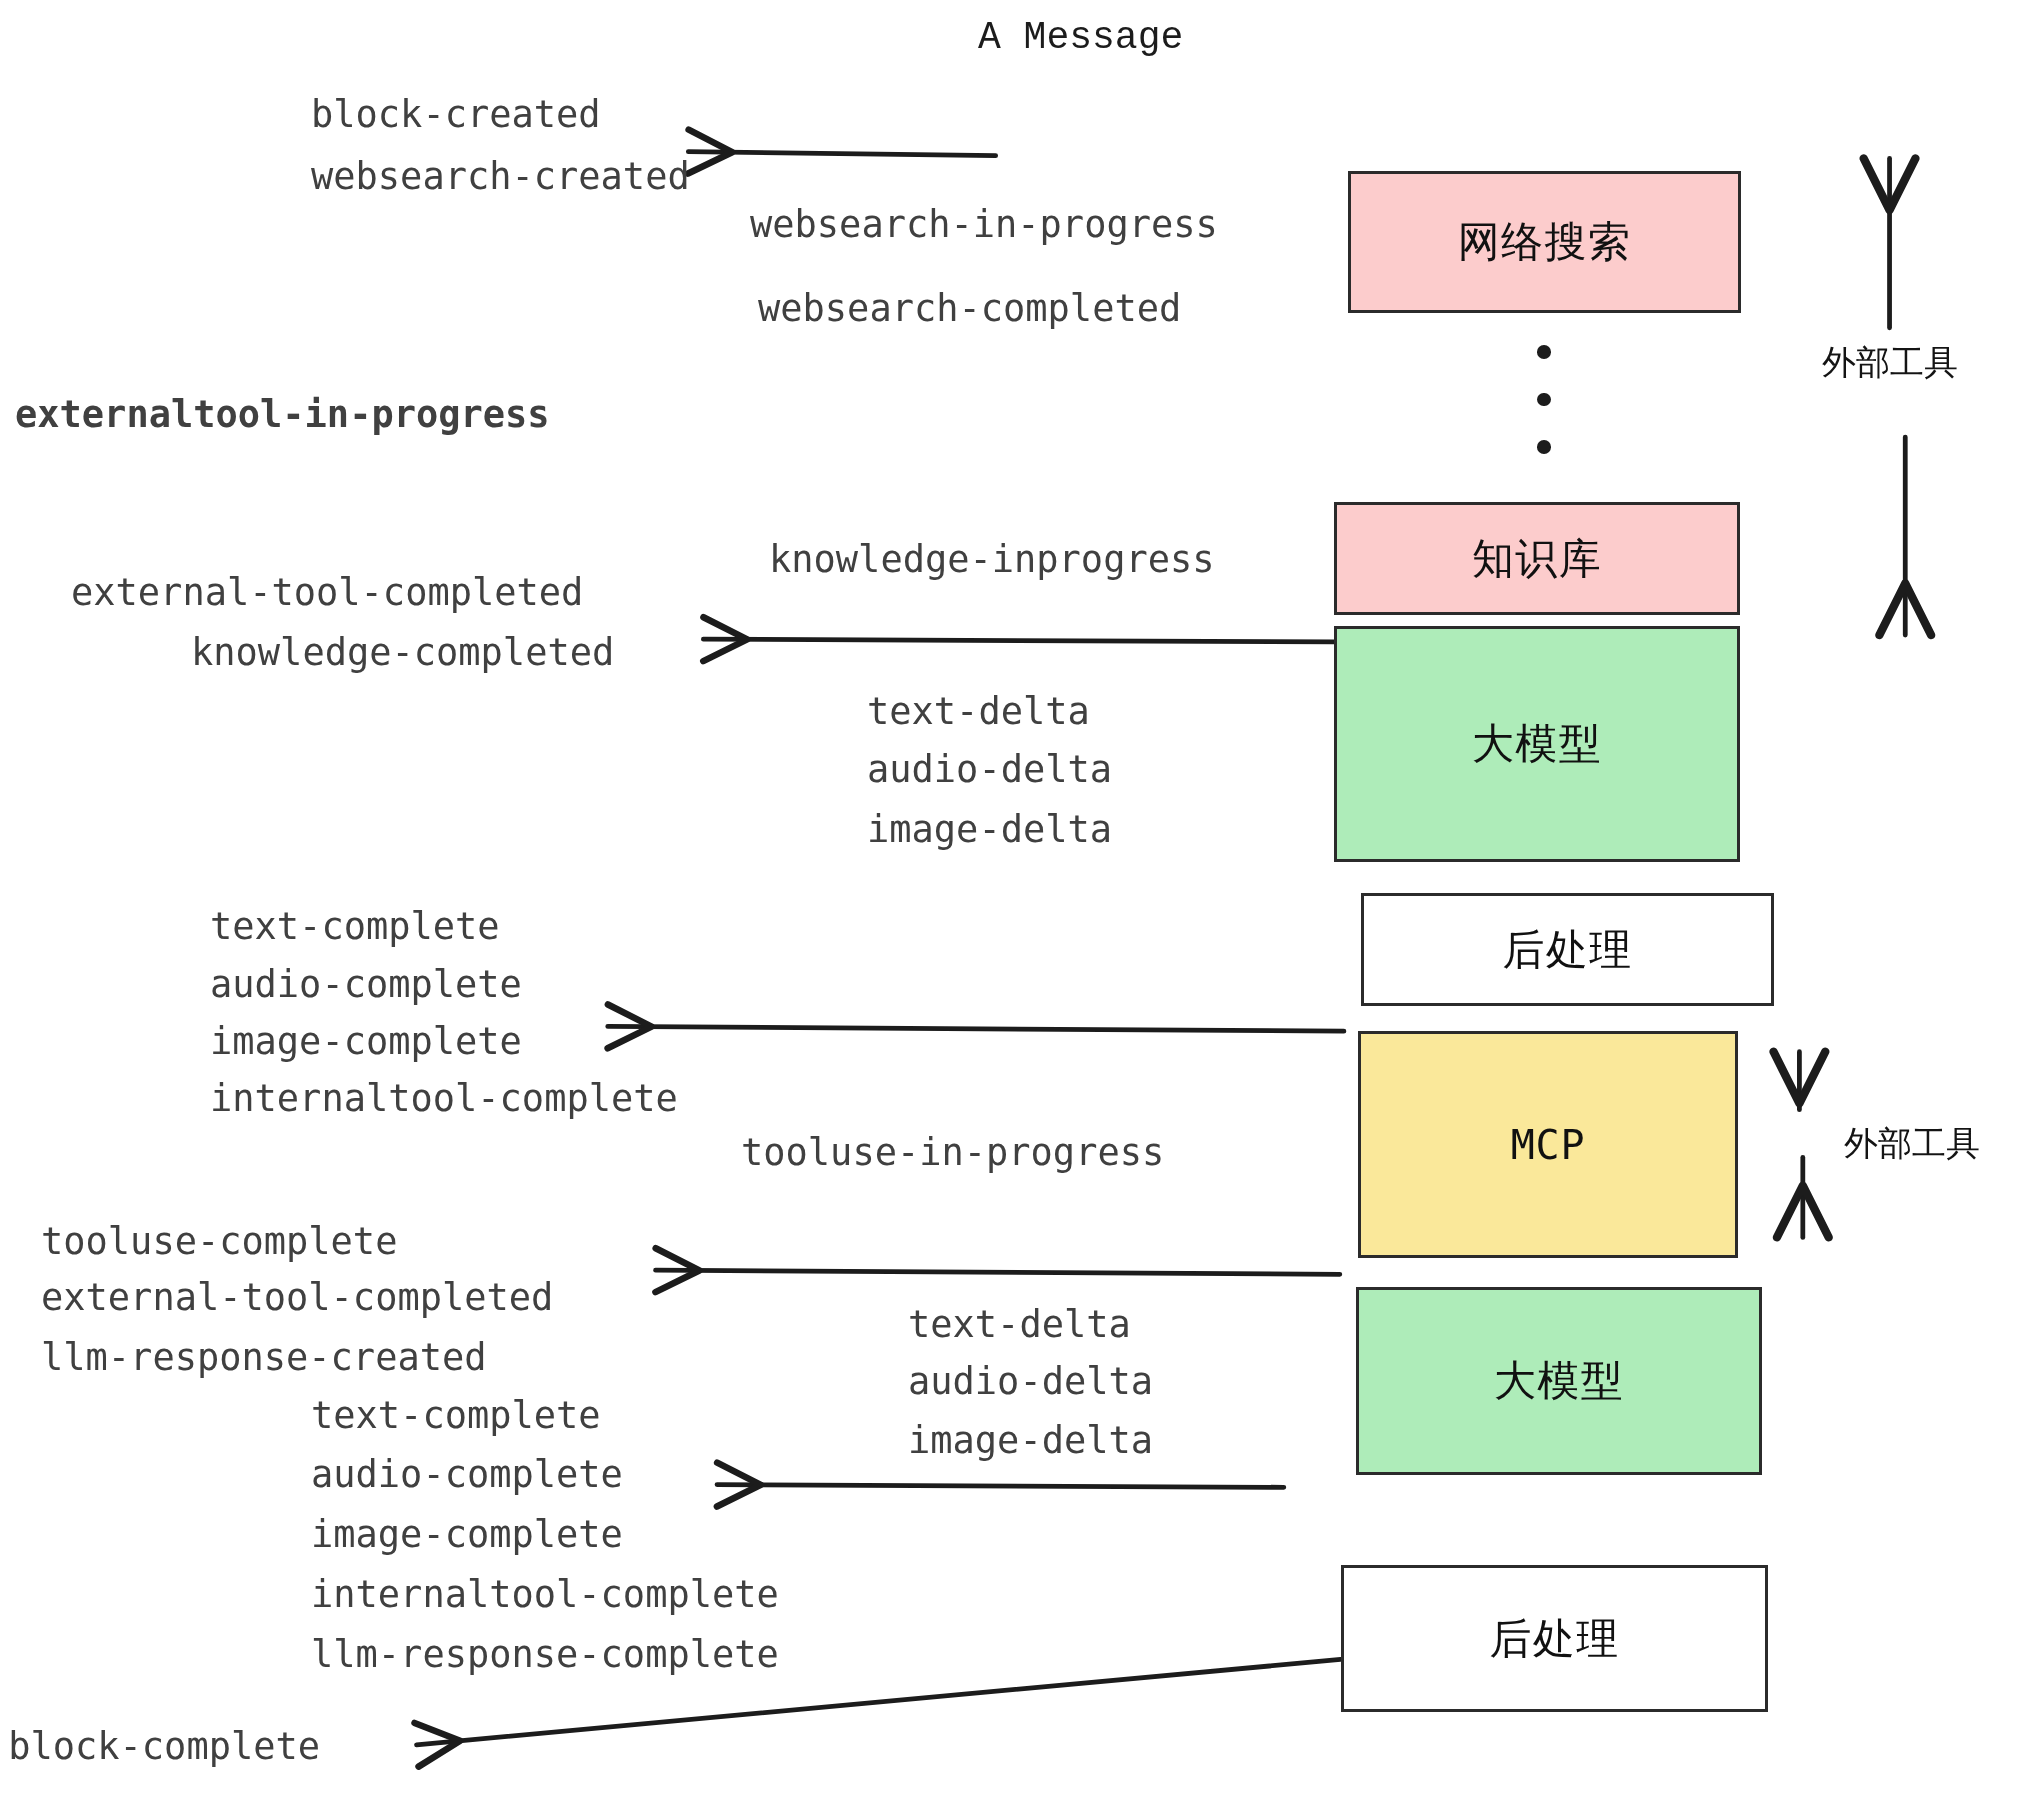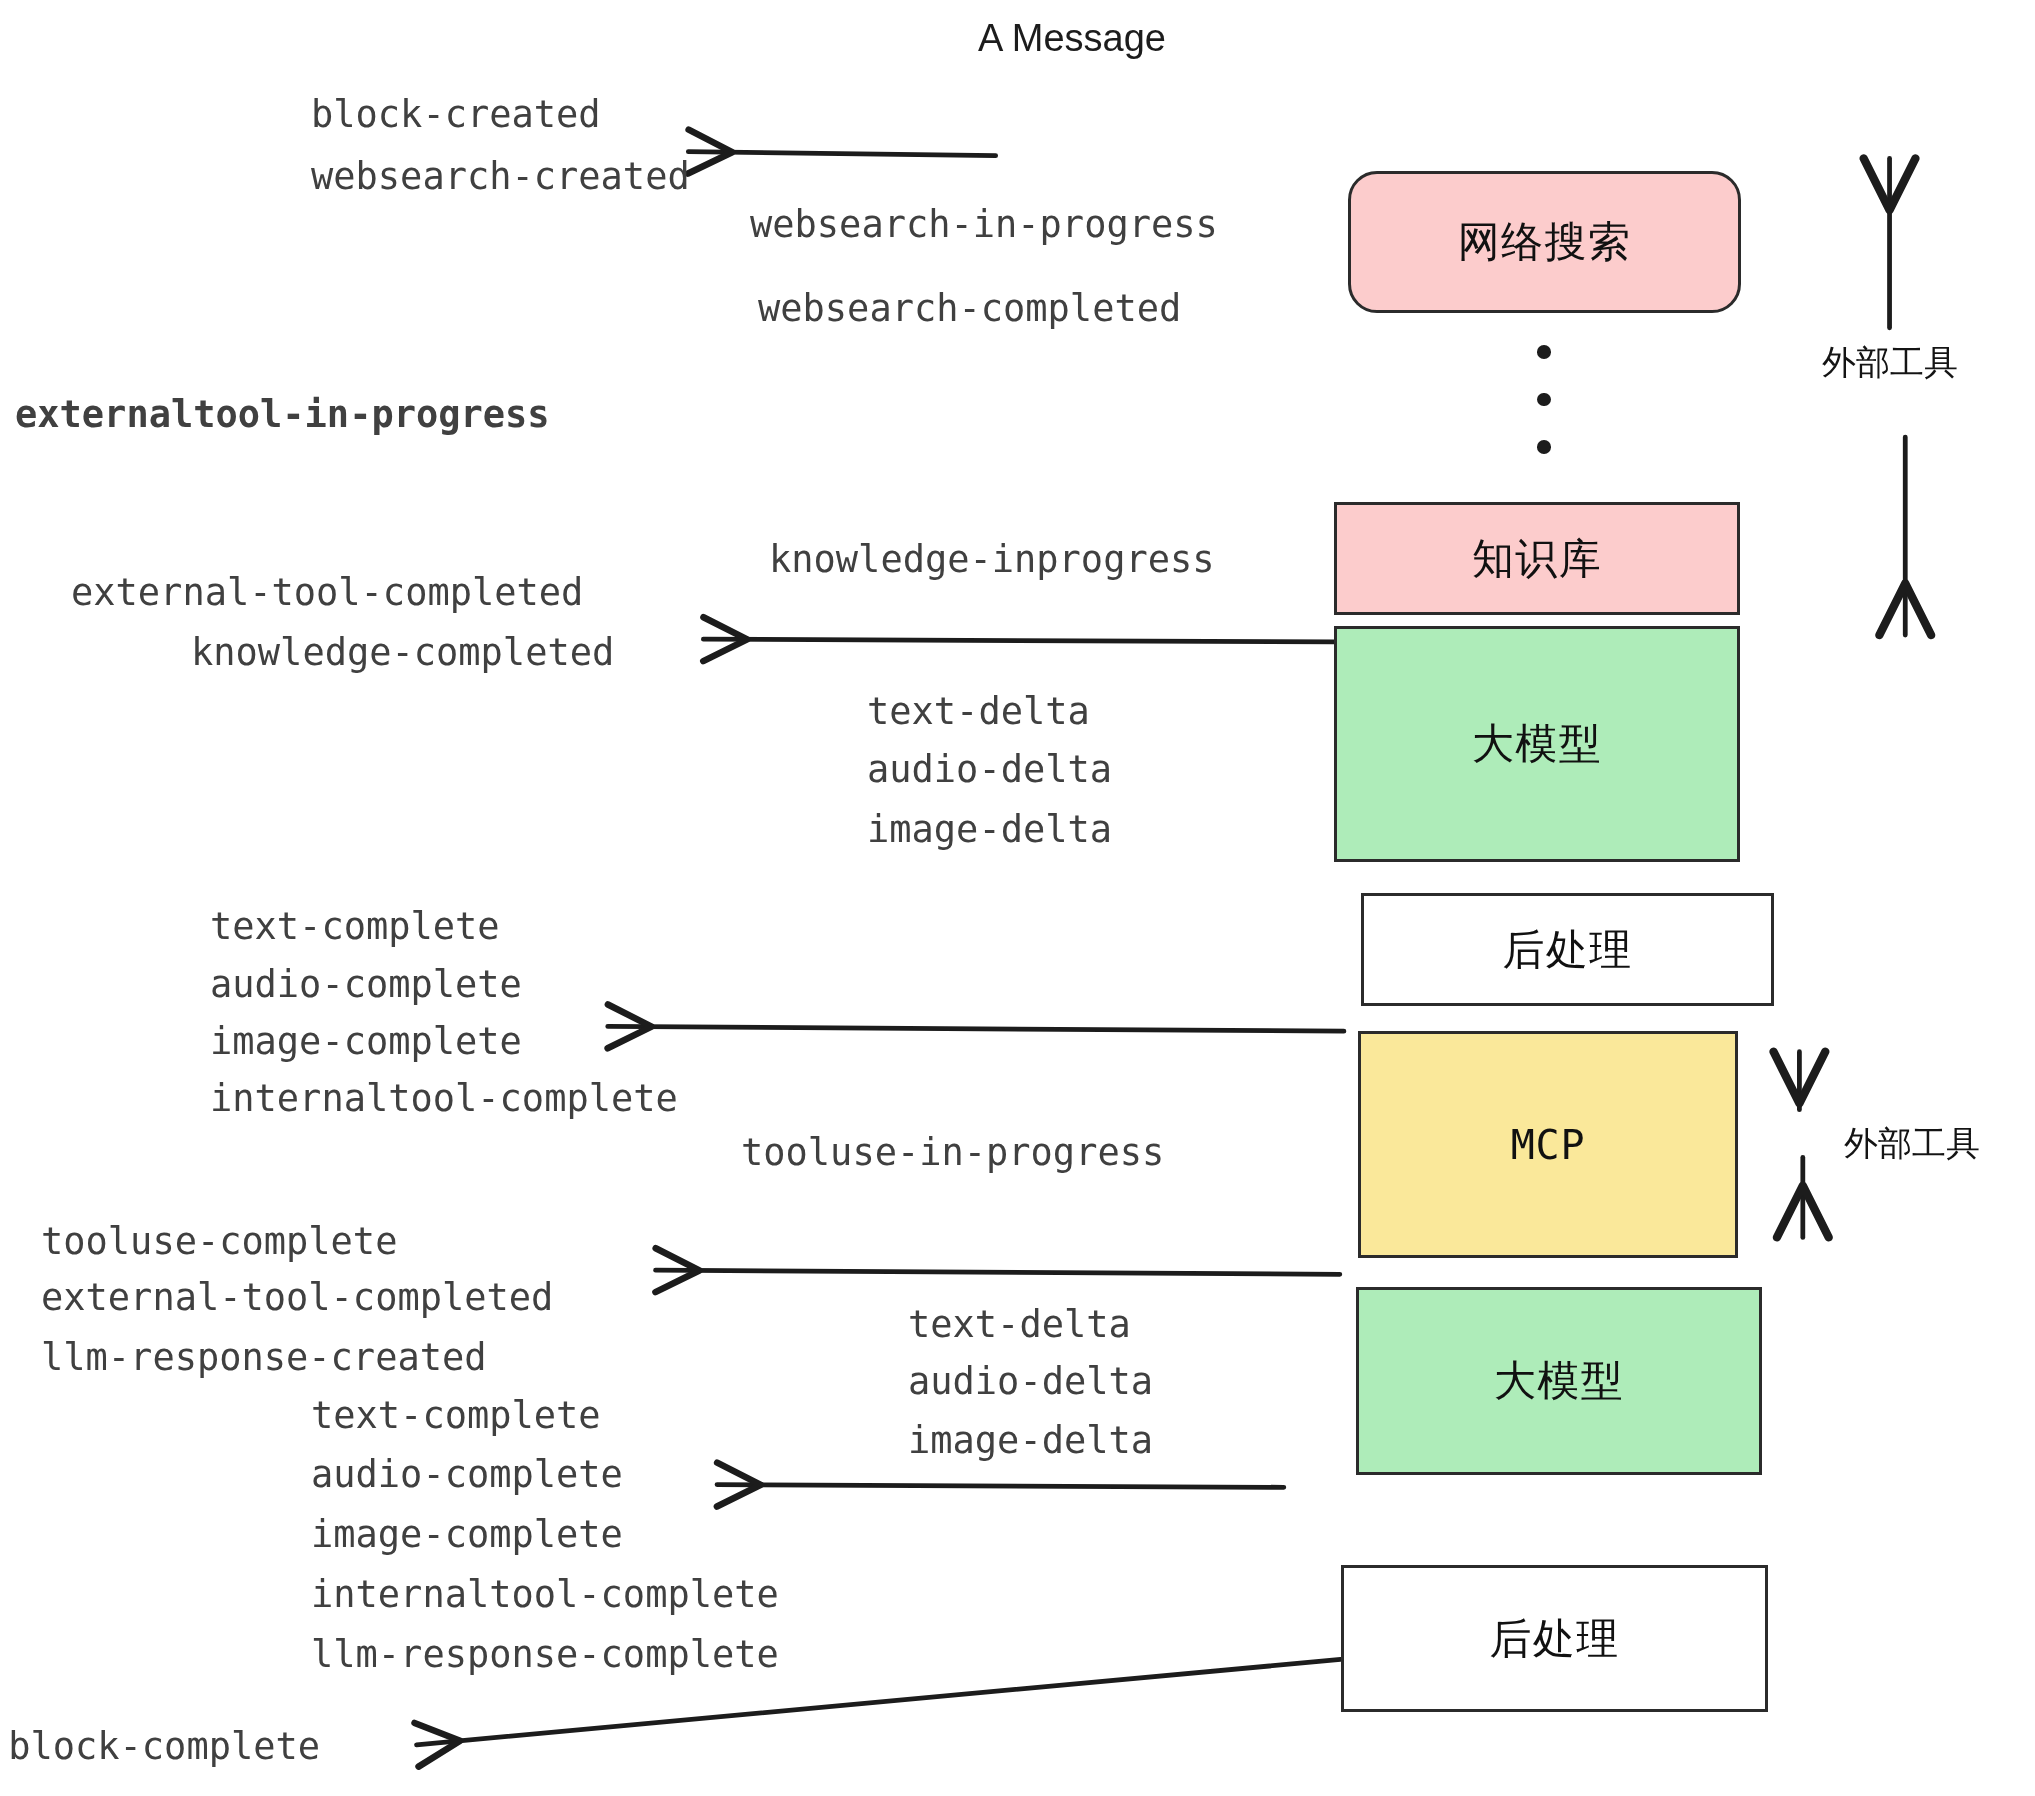--- a/index.html
+++ b/index.html
@@ -17,21 +17,21 @@
     color:#404040;
     font-family:"DejaVu Sans Mono","Liberation Mono",monospace;
     font-size:37px;
     line-height:1;
     letter-spacing:0px;
   }
   .title{
     position:absolute;
     white-space:nowrap;
     color:#1c1c1c;
-    font-family:Liberation Sans, sans-serif;
+    font-family:Liberation Mono, monospace;
     font-size:38px;
     line-height:1;
   }
   .node{
     position:absolute;
     box-sizing:border-box;
     border:3.4px solid #2b2b2b;
     display:flex;
     align-items:center;
     justify-content:center;
@@ -107,21 +107,21 @@
     </g>
   </svg>
 
   <div class="dots" id="ellipsis" style="left: 1537px; top: 345px; width: 13.7px; height: 109px;">
     <i></i>
     <i></i>
     <i></i>
   </div>
 
   <div id="nodes-container">
-      <div class="node" style="left: 1348px; top: 171px; width: 393px; height: 142px; background: rgb(252, 204, 204); border-radius: 29px;">网络搜索</div>
+      <div class="node" style="left: 1348px; top: 171px; width: 393px; height: 142px; background: rgb(252, 204, 204);">网络搜索</div>
       <div class="node" style="left: 1334px; top: 502px; width: 406px; height: 113px; background: rgb(252, 204, 204);">知识库</div>
       <div class="node" style="left: 1334px; top: 626px; width: 406px; height: 236px; background: rgb(174, 236, 185);">大模型</div>
       <div class="node" style="left: 1361px; top: 893px; width: 413px; height: 113px; background: rgb(255, 255, 255);">后处理</div>
       <div class="node mcp" style="left: 1358px; top: 1031px; width: 380px; height: 227px; background: rgb(250, 232, 154);">MCP</div>
       <div class="node" style="left: 1356px; top: 1287px; width: 406px; height: 188px; background: rgb(174, 236, 185);">大模型</div>
       <div class="node" style="left: 1341px; top: 1565px; width: 427px; height: 147px; background: rgb(255, 255, 255);">后处理</div>
     </div>
   <div id="events-container">
       <div class="evt" style="left: 311px; top: 96px;">block-created</div>
       <div class="evt" style="left: 311px; top: 158px;">websearch-created</div>

